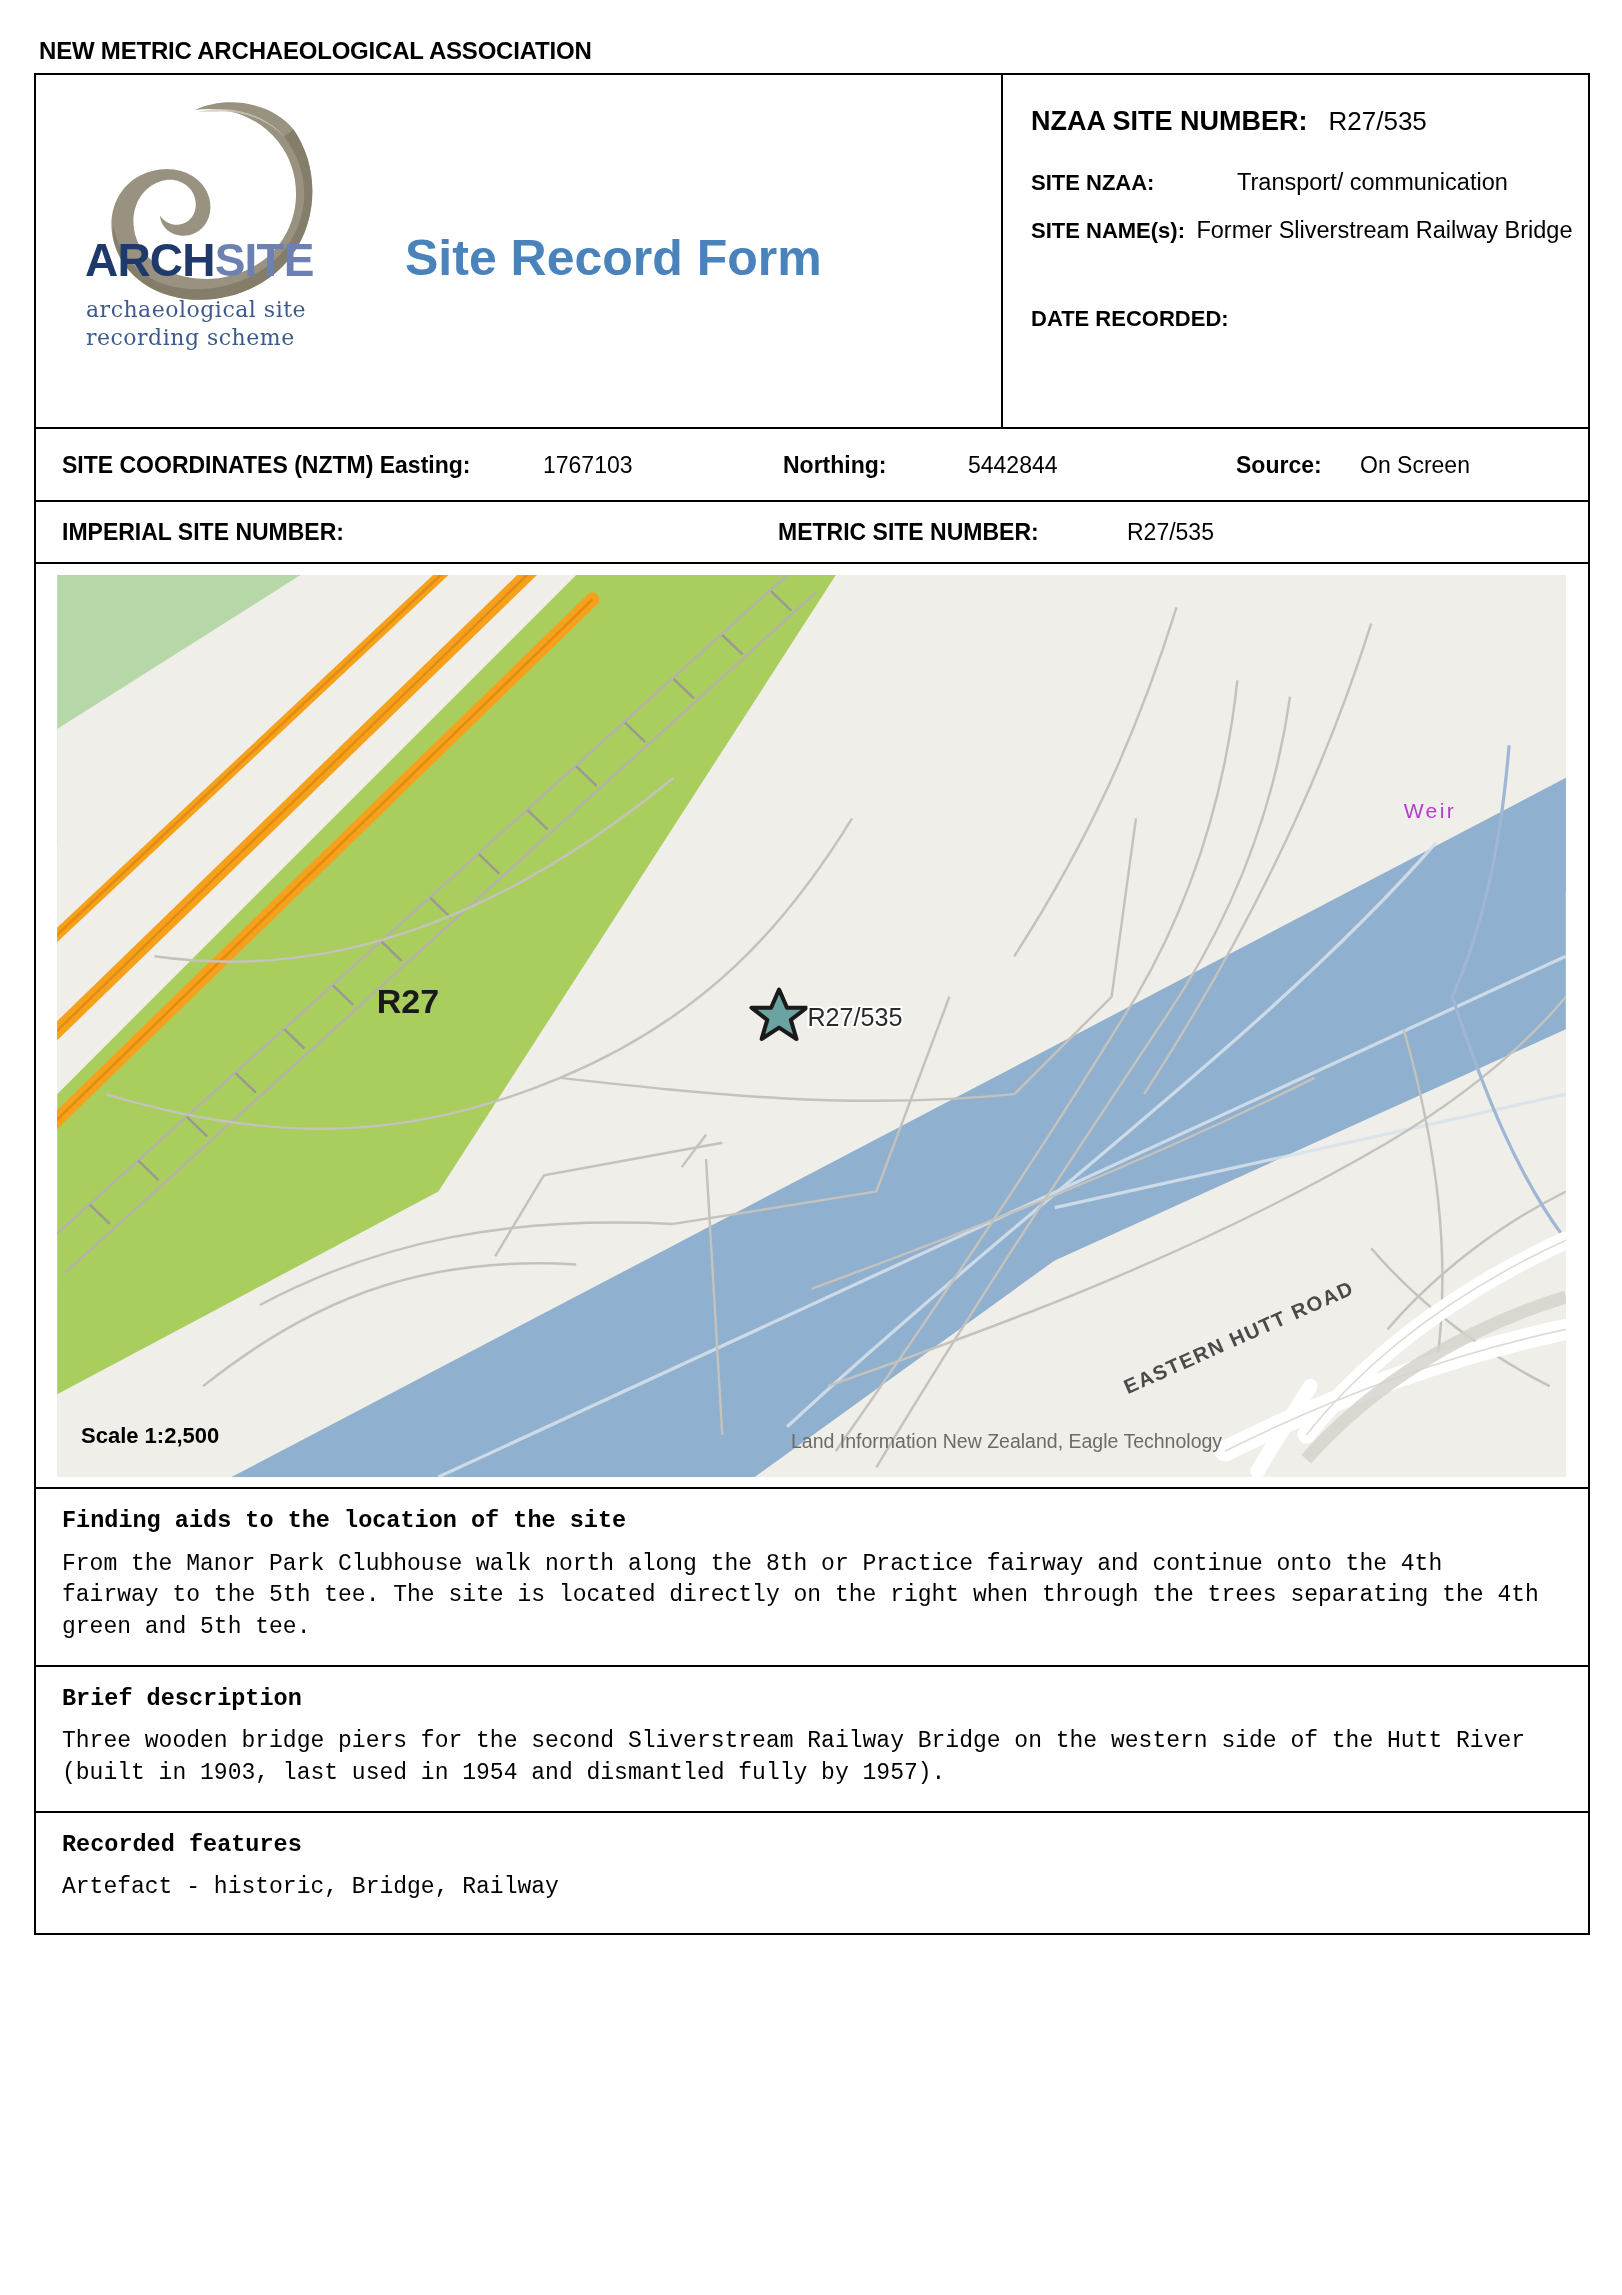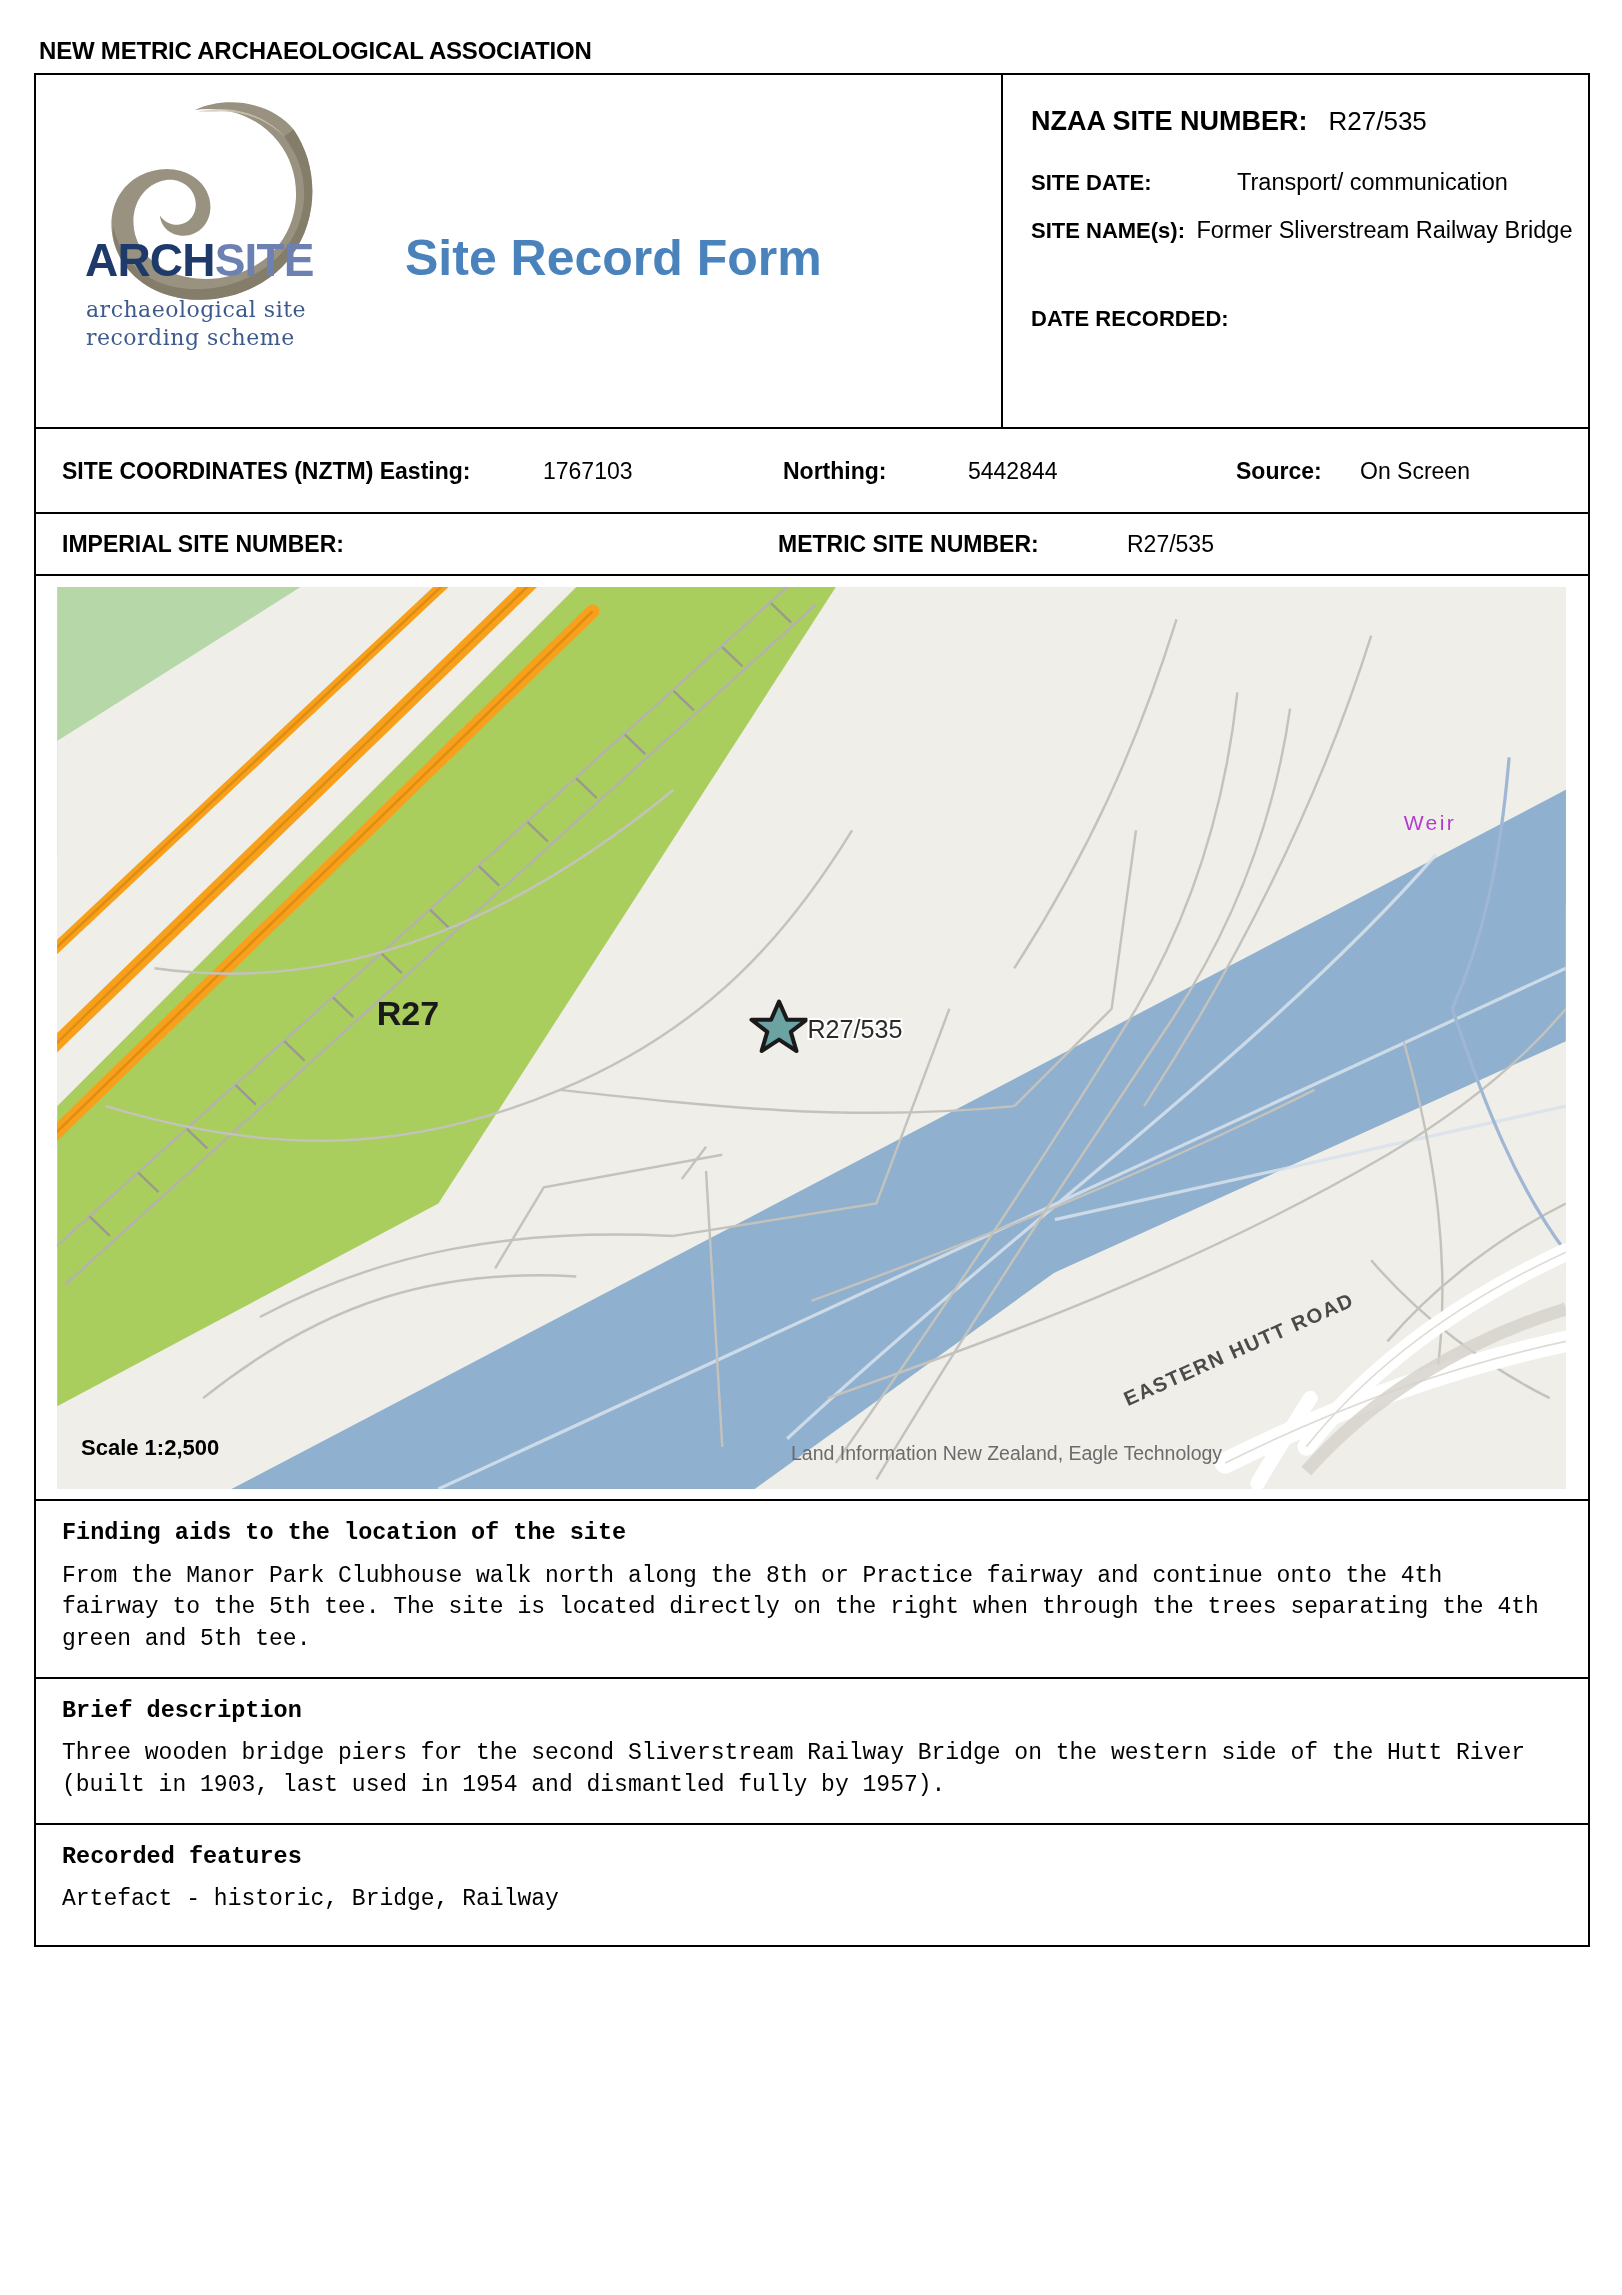--- a/index.html
+++ b/index.html
@@ -132,21 +132,21 @@
   .line-sitenum .d-value { margin-left: 21px; }
   .line-sitetype { margin-top: 32px; }
   .line-sitetype .d-value { margin-left: 0; }
   .line-sitename { margin-top: 21px; }
   .line-sitename .d-value { margin-left: 11.4px; }
   .line-date { margin-top: 62px; }
 
   .fixw { display: inline-block; width: 206px; }
 
   
-  .coords-row { height: 85px; align-items: center; }
+  .coords-row { height: 73px; align-items: center; }
   .coords-inner {
     position: relative;
     width: 100%;
     height: 100%;
   }
   .coords-inner > span {
     position: absolute;
     top: 50%;
     transform: translateY(-50%);
     white-space: nowrap;
@@ -286,21 +286,21 @@
       </div>
 
       <div class="details-cell">
 
         <div class="d-line line-sitenum">
           <span class="d-label">NZAA SITE NUMBER:</span>
           <span class="d-value big">R27/535</span>
         </div>
 
         <div class="d-line line-sitetype">
-          <span class="d-label small fixw">SITE DATE:</span>
+          <span class="d-label small fixw">SITE NZAA:</span>
           <span class="d-value">Transport/ communication</span>
         </div>
 
         <div class="d-line line-sitename">
           <span class="d-label small">SITE NAME(s):</span>
           <span class="d-value">Former Sliverstream Railway Bridge</span>
         </div>
 
         <div class="d-line line-date">
           <span class="d-label small">DATE RECORDED:</span>

